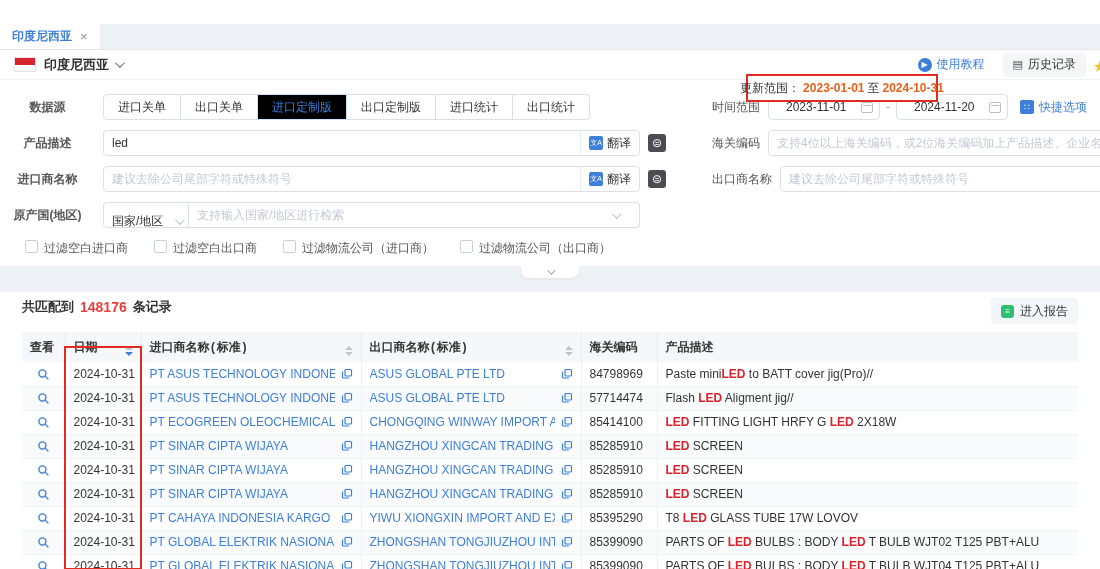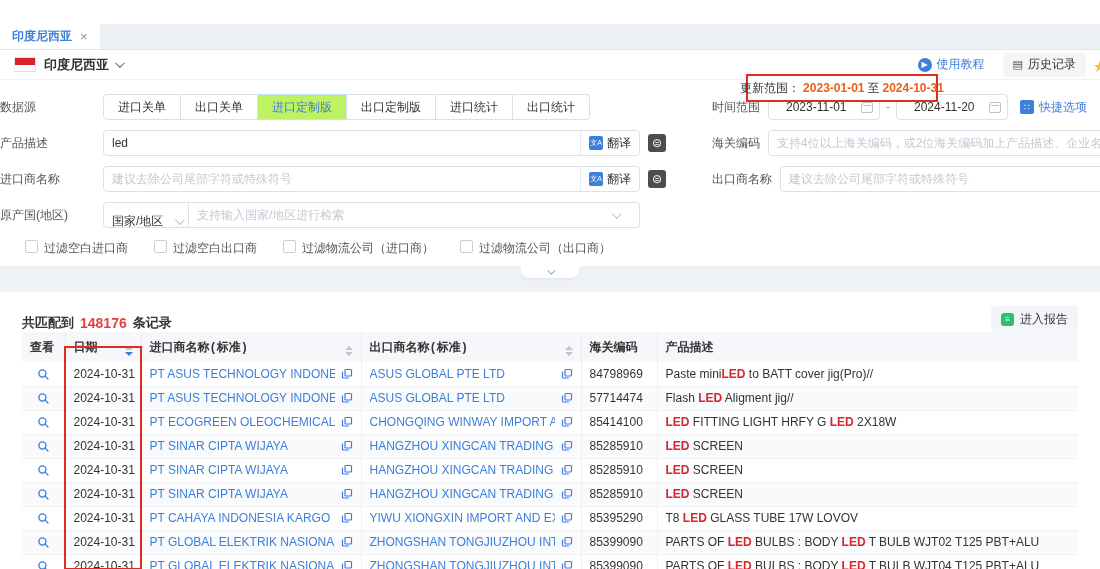--- a/index.html
+++ b/index.html
@@ -30,30 +30,30 @@
   .anno { position:absolute; border:2px solid #e02b20; z-index:30; }
   .anno-update { left:746px; top:50px; width:192px; height:28px; display:flex; align-items:center; justify-content:center; gap:3px; background:#fff; white-space:nowrap; }
   .anno-update .lbl { color:#333; }
   .anno-update b { color:#e8611c; }
   .anno-update .zhi { color:#333; }
   .anno-dates { left:64px; top:322px; width:78px; height:224px; pointer-events:none; background:transparent; }
 
   
   .filter { position:relative; padding-top:14px; background:#fff; }
   .frow { position:relative; display:flex; align-items:center; margin:0 0 10px 0; height:26px; }
-  .flabel { width:95px; text-align:left; color:#555; flex:0 0 95px; }
+  .flabel { width:95px; text-align:center; color:#555; flex:0 0 95px;font-weight:bold; }
   .fctrl { margin-left:8px; display:flex; align-items:center; }
   .rcol { position:absolute; left:712px; top:0; height:26px; display:flex; align-items:center; }
   .rlabel { color:#555; margin-right:8px; white-space:nowrap; }
 
   .seg { display:flex; }
   .seg-btn { height:26px; padding:0 14px; border:1px solid #dcdfe6; border-left-width:0; display:flex; align-items:center; background:#fff; cursor:pointer; color:#333; white-space:nowrap; }
   .seg-btn:first-child { border-left-width:1px; border-radius:4px 0 0 4px; }
   .seg-btn:last-child { border-radius:0 4px 4px 0; }
-  .seg-btn.active { background:#bef264; color:#3d7fd9; border-color:#c9e0fb; }
+  .seg-btn.active { background:#000000; color:#3d7fd9; border-color:#c9e0fb; }
 
   .inputbox { height:26px; border:1px solid #dcdfe6; border-radius:4px; background:#fff; display:flex; align-items:center; overflow:hidden; }
   .inputbox input { border:0; outline:0; height:100%; flex:1; padding:0 8px; font-size:12px; color:#333; font-family:inherit; min-width:0; background:transparent; }
   .inputbox input::placeholder { color:#c3c8d2; }
   .suffix-translate { display:flex; align-items:center; gap:4px; padding:0 8px; height:100%; border-left:1px solid #e6e9ee; color:#333; cursor:pointer; white-space:nowrap; }
   .icon-translate { width:14px; height:14px; background:#3d7fd9; border-radius:2px; color:#fff; font-size:7px; display:flex; align-items:center; justify-content:center; }
   .adv-icon { width:18px; height:18px; margin-left:8px; background:#4a4d52; border-radius:3px; color:#fff; display:flex; align-items:center; justify-content:center; font-size:12px; cursor:pointer; }
 
   .datebox { width:112px; height:26px; border:1px solid #dcdfe6; border-radius:4px; display:flex; align-items:center; padding:0 6px 0 17px; background:#fff; }
   .datebox .dval { flex:1; color:#333; }
@@ -72,21 +72,21 @@
   .cbox { width:13px; height:13px; border:1px solid #c9ced8; border-radius:2px; background:#fff; }
 
   .collapse-wrap { position:relative; height:0; }
   .collapse-tab { position:absolute; left:50%; transform:translateX(-50%); top:-1px; width:58px; height:13px; background:#fff; border-radius:0 0 8px 8px; display:flex; align-items:center; justify-content:center; box-shadow:0 2px 3px rgba(0,0,0,.04); cursor:pointer; z-index:5; }
   .collapse-tab .chev { width:6px; height:6px; border-color:#9aa2af; transform:rotate(45deg) translateY(-2px); }
 
   .gap { height:26px; background:#eef1f6; }
 
   
   .results { background:#fff; padding:6px 22px 0 22px; position:relative; }
-  .resbar { height:34px; display:flex; align-items:flex-end; }
+  .resbar { height:34px; display:flex; align-items:flex-start; }
   .res-text { display:flex; align-items:center; gap:6px; font-size:13px; font-weight:bold; color:#333; }
   .res-count { color:#e6403d; font-size:14px; }
   .report-btn { margin-left:auto; height:26px; background:#f3f5f8; border-radius:4px; display:flex; align-items:center; gap:6px; padding:0 10px; cursor:pointer; color:#333; }
   .icon-report { width:13px; height:13px; background:#2fbf71; border-radius:3px; color:#fff; font-size:8px; display:flex; align-items:center; justify-content:center; }
 
   table { width:100%; border-collapse:collapse; table-layout:fixed; }
   thead th { background:#f5f7fa; height:30px; font-size:12px; color:#333; text-align:left; padding:0 8px; border-right:1px solid #e7eaf0; font-weight:bold; }
   thead th:last-child { border-right:0; }
   thead th .thwrap { display:flex; align-items:flex-end; justify-content:space-between;font-family:Liberation Mono, monospace; }
   .sorter { display:inline-flex; flex-direction:column; gap:2px; margin-left:4px; cursor:pointer; }

